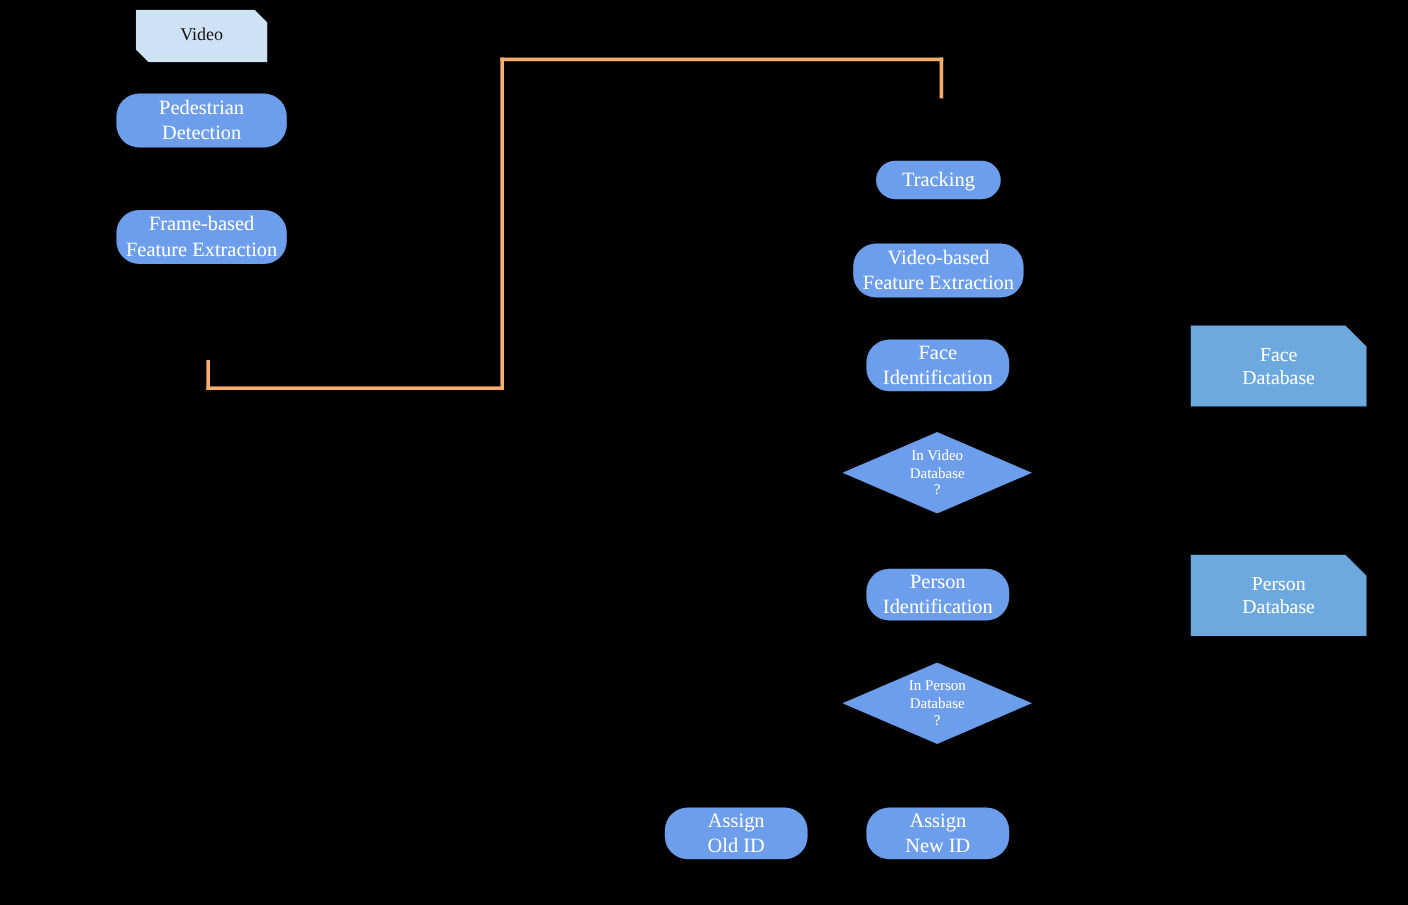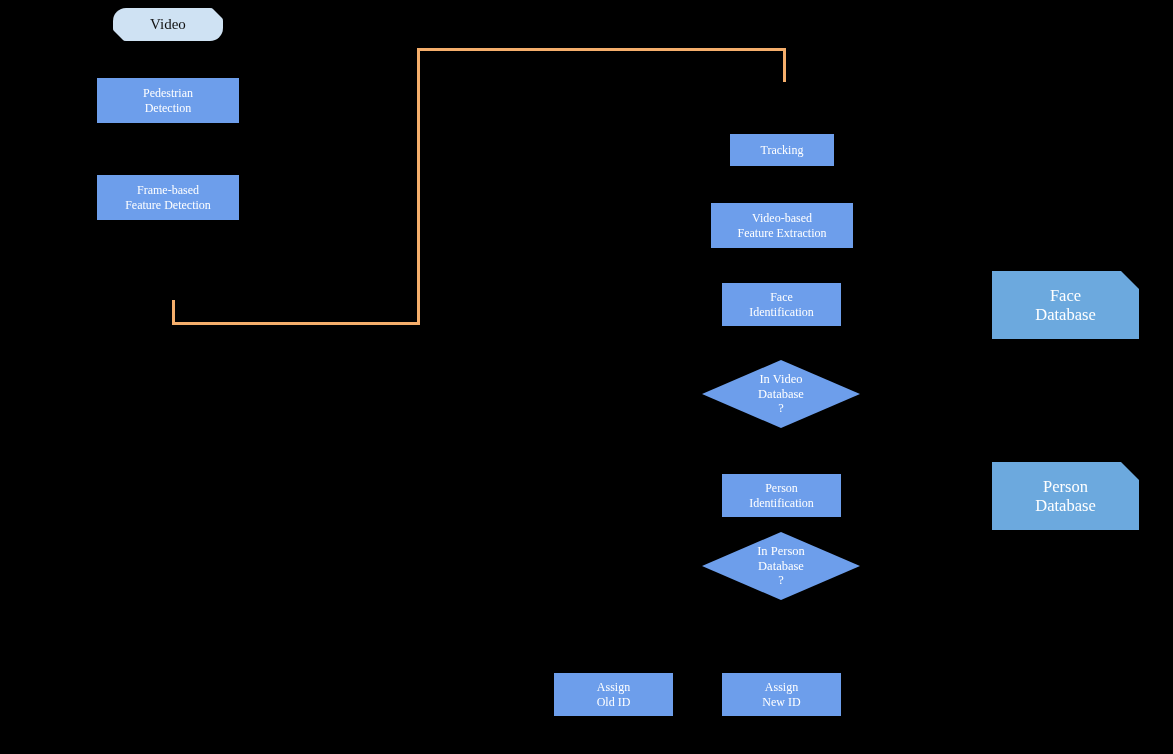--- a/index.html
+++ b/index.html
@@ -26,21 +26,22 @@
     text-align: center;
     color: #ffffff;
     line-height: 1.18;
     box-sizing: border-box;
     white-space: pre-line;
     user-select: none;
   }
   
   .proc {
     background: #6d9eeb;
-    font-size: 12px;
+    font-size: 17px;
+    border-radius: 19px;
   }
   
   .media {
     background: #cfe2f3;
     color: #111111;
     font-size: 15px;
     clip-path: polygon(0 0, calc(100% - 11px) 0, 100% 11px, 100% 100%, 11px 100%, 0 calc(100% - 11px));
   }
   
   .db {
@@ -69,32 +70,32 @@
 <body>
 
 <div id="canvas">
 
   <div class="path-seg" style="left:172px; top:300px; width:3px; height:25px;"></div>
   <div class="path-seg" style="left:172px; top:322px; width:248px; height:3px;"></div>
   <div class="path-seg" style="left:417px; top:48px; width:3px; height:277px;"></div>
   <div class="path-seg" style="left:417px; top:48px; width:369px; height:3px;"></div>
   <div class="path-seg" style="left:783px; top:48px; width:3px; height:34px;"></div>
 
-  <div class="node media" style="left:113px; top:8px; width:110px; height:33px;border-radius:13px;">
+  <div class="node media" style="left:113px; top:8px; width:110px; height:44px;">
     <span>Video</span>
   </div>
 
   <div class="node proc" style="left:97px; top:78px; width:142px; height:45px;">
     <span>Pedestrian
 Detection</span>
   </div>
 
   <div class="node proc" style="left:97px; top:175px; width:142px; height:45px;">
     <span>Frame-based
-Feature Detection</span>
+Feature Extraction</span>
   </div>
 
   <div class="node proc" style="left:730px; top:134px; width:104px; height:32px;">
     <span>Tracking</span>
   </div>
 
   <div class="node proc" style="left:711px; top:203px; width:142px; height:45px;">
     <span>Video-based
 Feature Extraction</span>
   </div>
@@ -108,21 +109,21 @@
     <span class="dtext">In Video
 Database
 ?</span>
   </div>
 
   <div class="node proc" style="left:722px; top:474px; width:119px; height:43px;">
     <span>Person
 Identification</span>
   </div>
 
-  <div class="node decision" style="left:702px; top:532px; width:158px; height:68px;">
+  <div class="node decision" style="left:702px; top:552px; width:158px; height:68px;">
     <span class="dtext">In Person
 Database
 ?</span>
   </div>
 
   <div class="node proc" style="left:554px; top:673px; width:119px; height:43px;">
     <span>Assign
 Old ID</span>
   </div>
 

